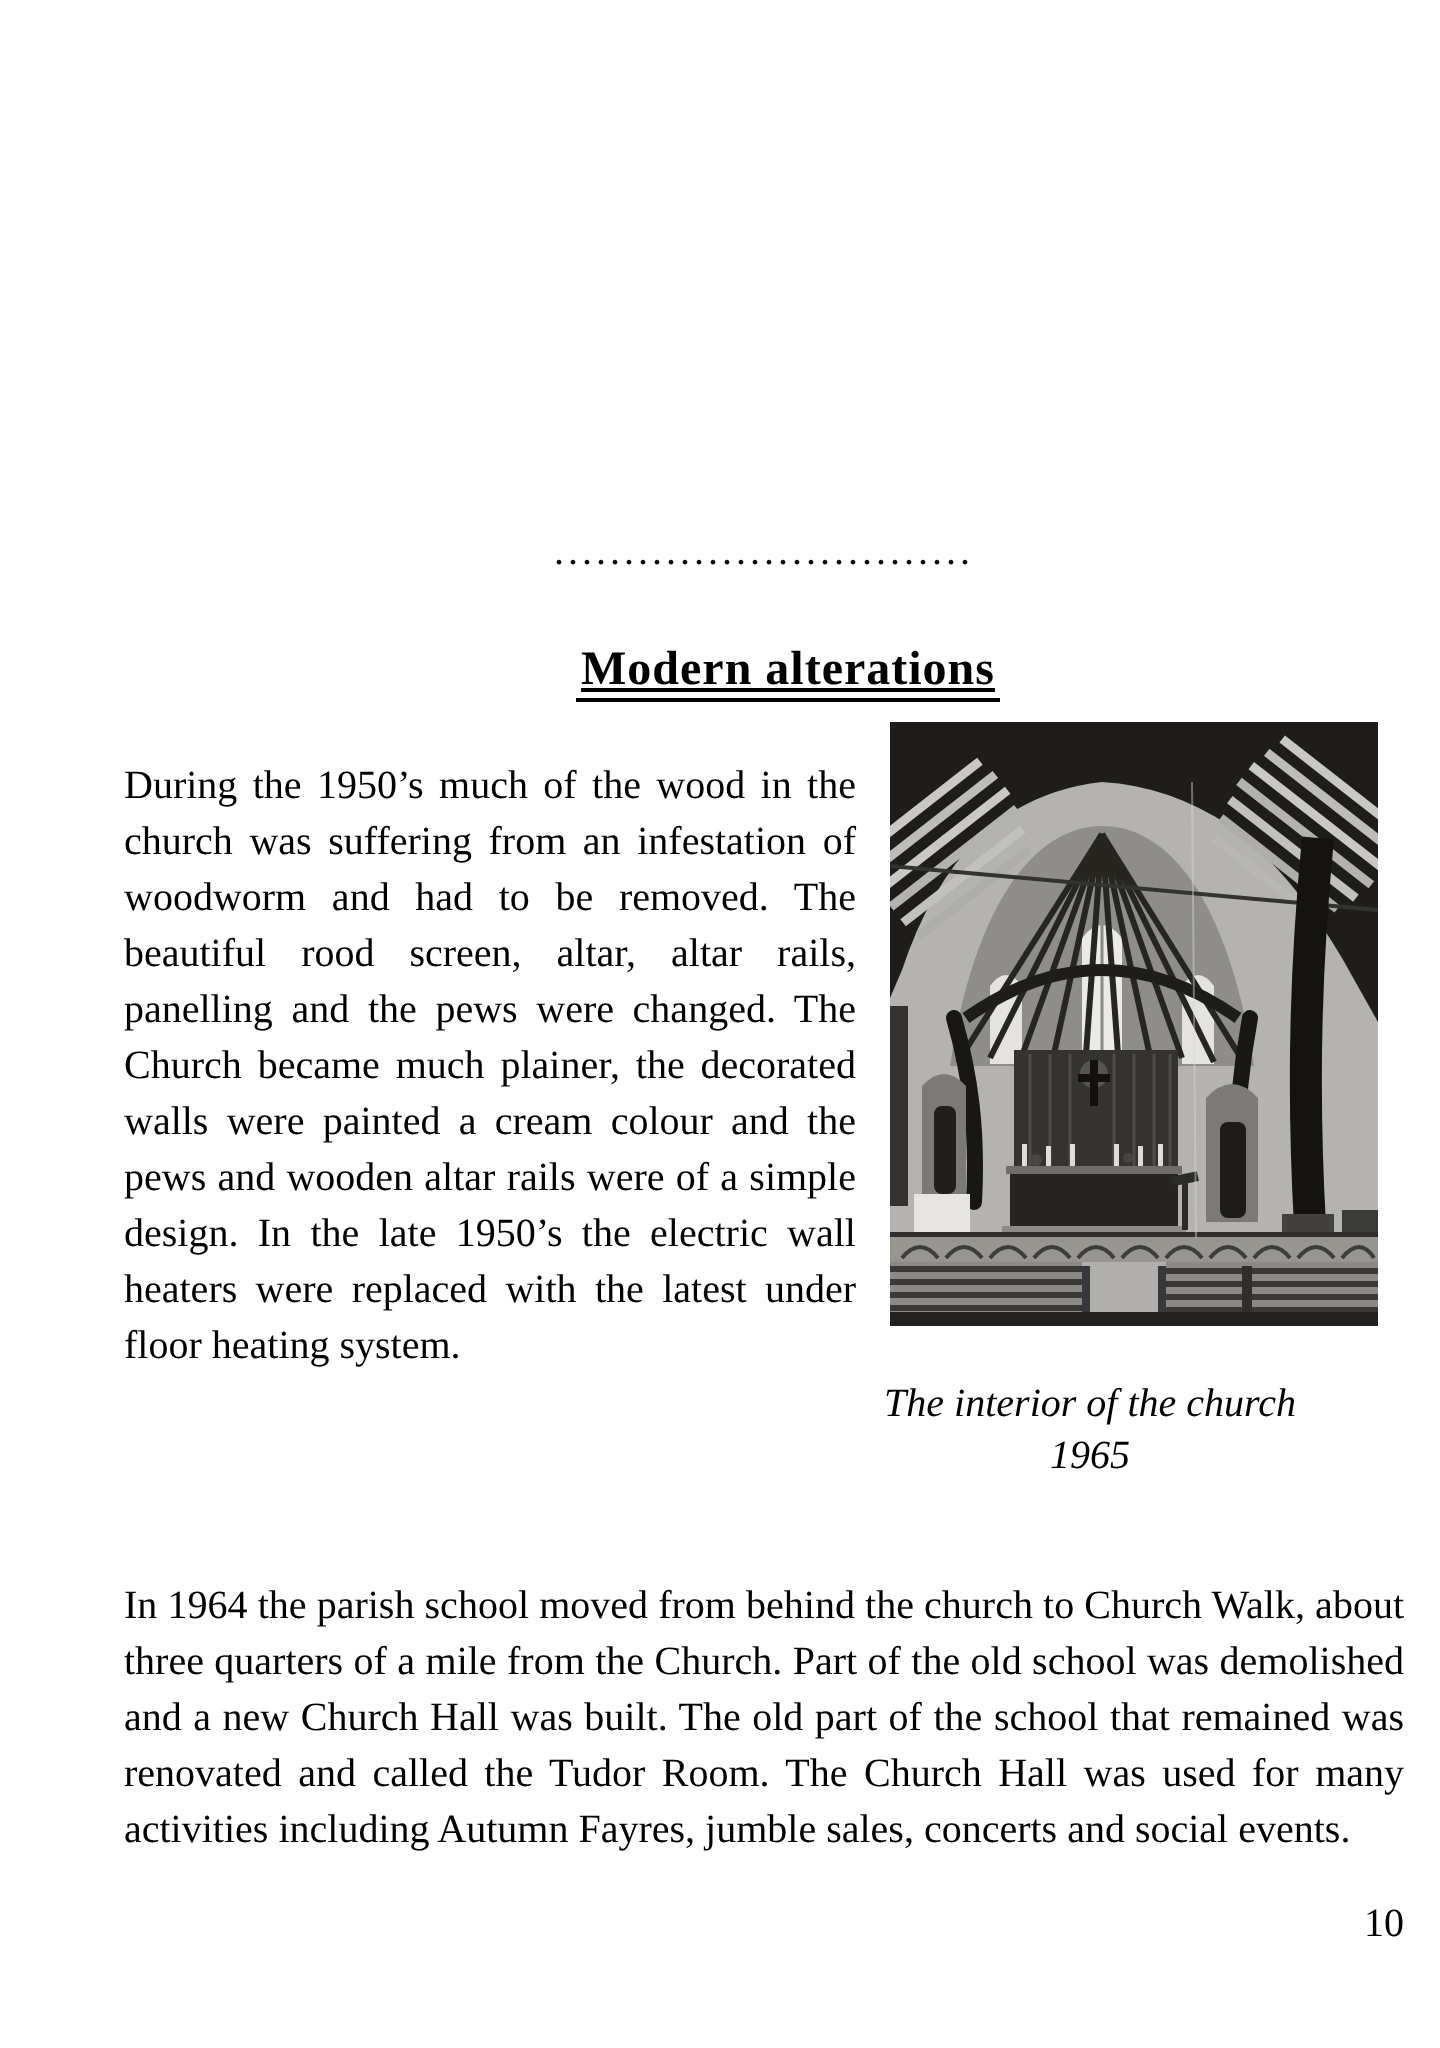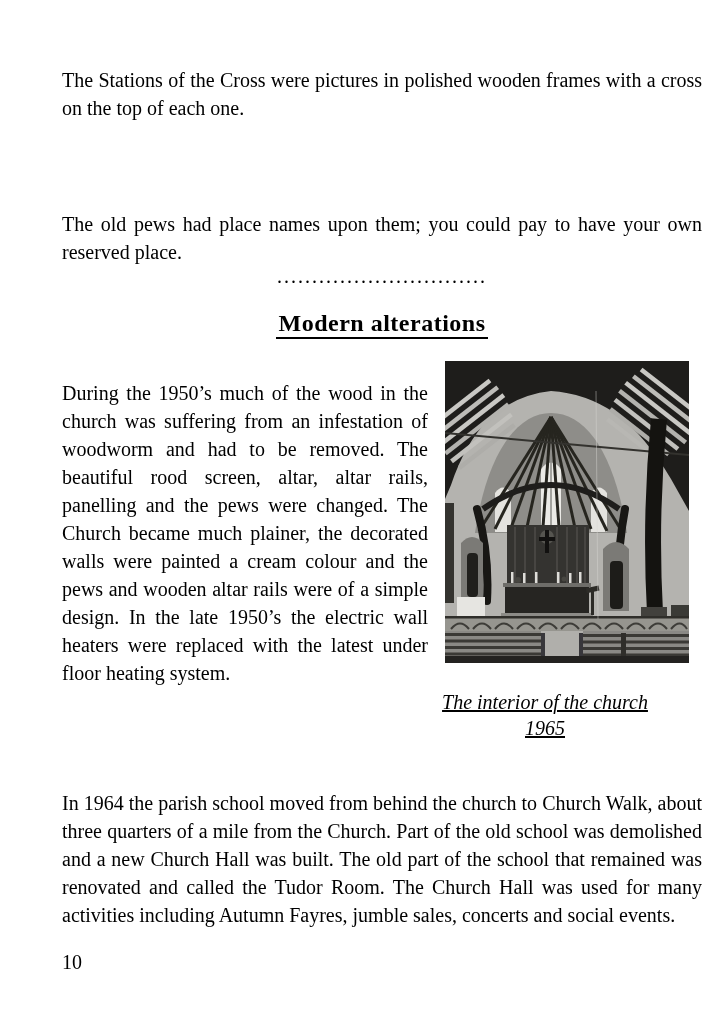--- a/index.html
+++ b/index.html
@@ -48,43 +48,40 @@
     width: 244px; height: 302px;
   }
   .photo-frame svg { display: block; width: 244px; height: 302px; }
   .photo-caption {
     position: absolute;
     left: 420px; top: 689px; width: 250px;
     text-align: center;
     font-style: italic;
     font-size: 20px;
     line-height: 26px;
-    text-decoration: underline;
   }
   .page-number {
     position: absolute;
     left: 62px; top: 948px; width: 640px;
-    text-align: left;
+    text-align: right;
     font-size: 20px;
     line-height: 28px;
   }
 </style>
 </head>
 <body>
 
 <main class="page">
 
-  <p class="body-text" style="left:62px; top:46px; width:640px;">The Stations of the Cross were pictures in polished wooden frames with a cross on the top of each one.</p>
-
-
-  <p class="body-text" style="left:62px; top:190px; width:640px;">The old pews had place names upon them; you could pay to have your own reserved place.</p>
+
+
 
   <div class="separator">..............................</div>
 
-  <h1 class="section-heading" style="margin:0;"><span>Modern alterations</span></h1>
+  <h1 class="section-heading" style="margin:12px;text-decoration:underline;"><span>Modern alterations</span></h1>
 
   <p class="body-text" style="left:62px; top:359px; width:366px;">During the 1950’s much of the wood in the church was suffering from an infestation of woodworm and had to be removed. The beautiful rood screen, altar, altar rails, panelling and the pews were changed. The Church became much plainer, the decorated walls were painted a cream colour and the pews and wooden altar rails were of a simple design. In the late 1950’s the electric wall heaters were replaced with the latest under floor heating system.</p>
 
 
   <div class="photo-frame" role="img" aria-label="Black and white photograph of the church interior: timber vaulted roof, apse with altar and reredos, statues in niches and rows of pews">
     <svg viewBox="0 0 244 302" xmlns="http://www.w3.org/2000/svg">
 
       <rect x="0" y="0" width="244" height="302" fill="#b4b3af"></rect>
 
       <path d="M0,0 H244 V150 L226,118 Q200,74 170,52 Q140,32 106,30 Q70,34 44,58 Q20,82 6,124 L0,138 Z" fill="#1e1d1b"></path>

